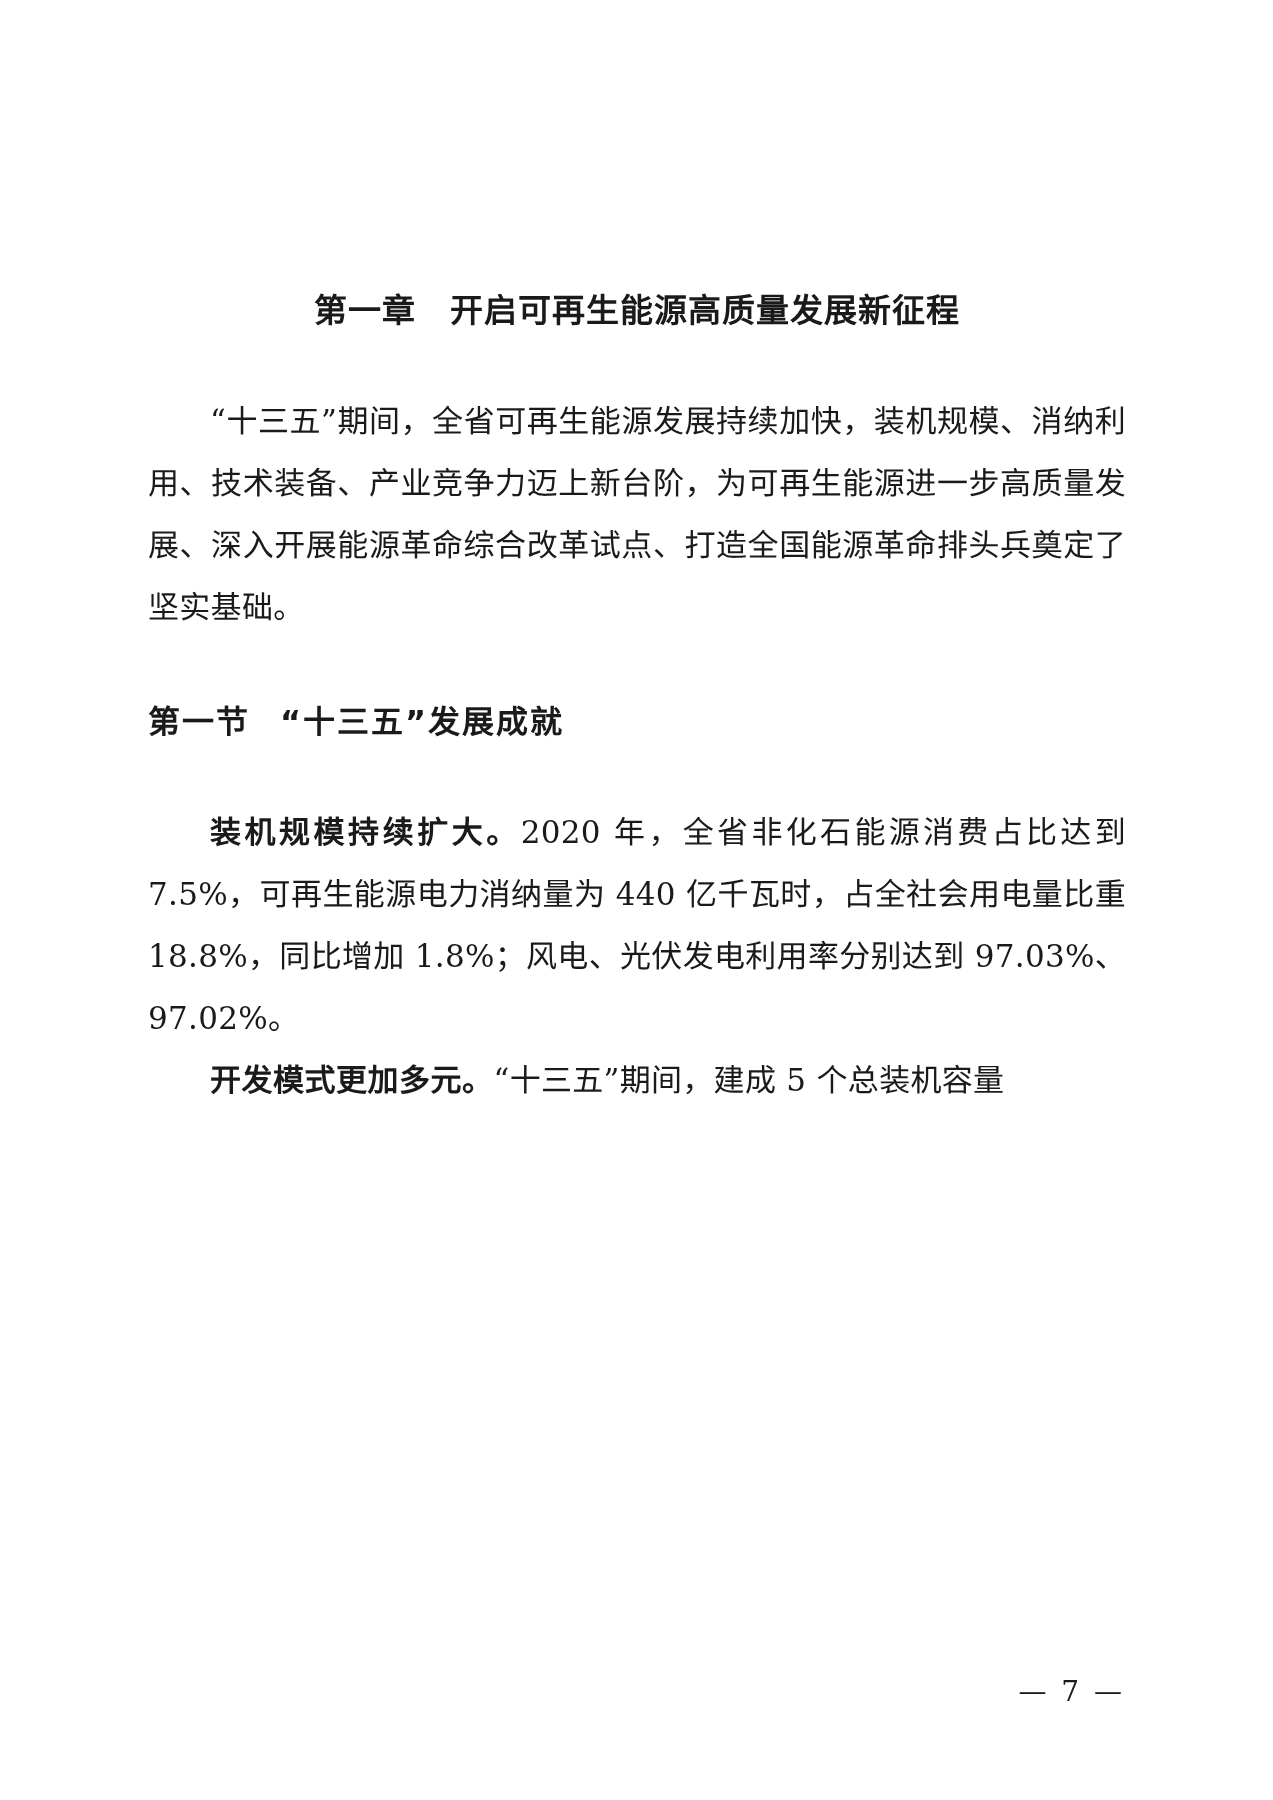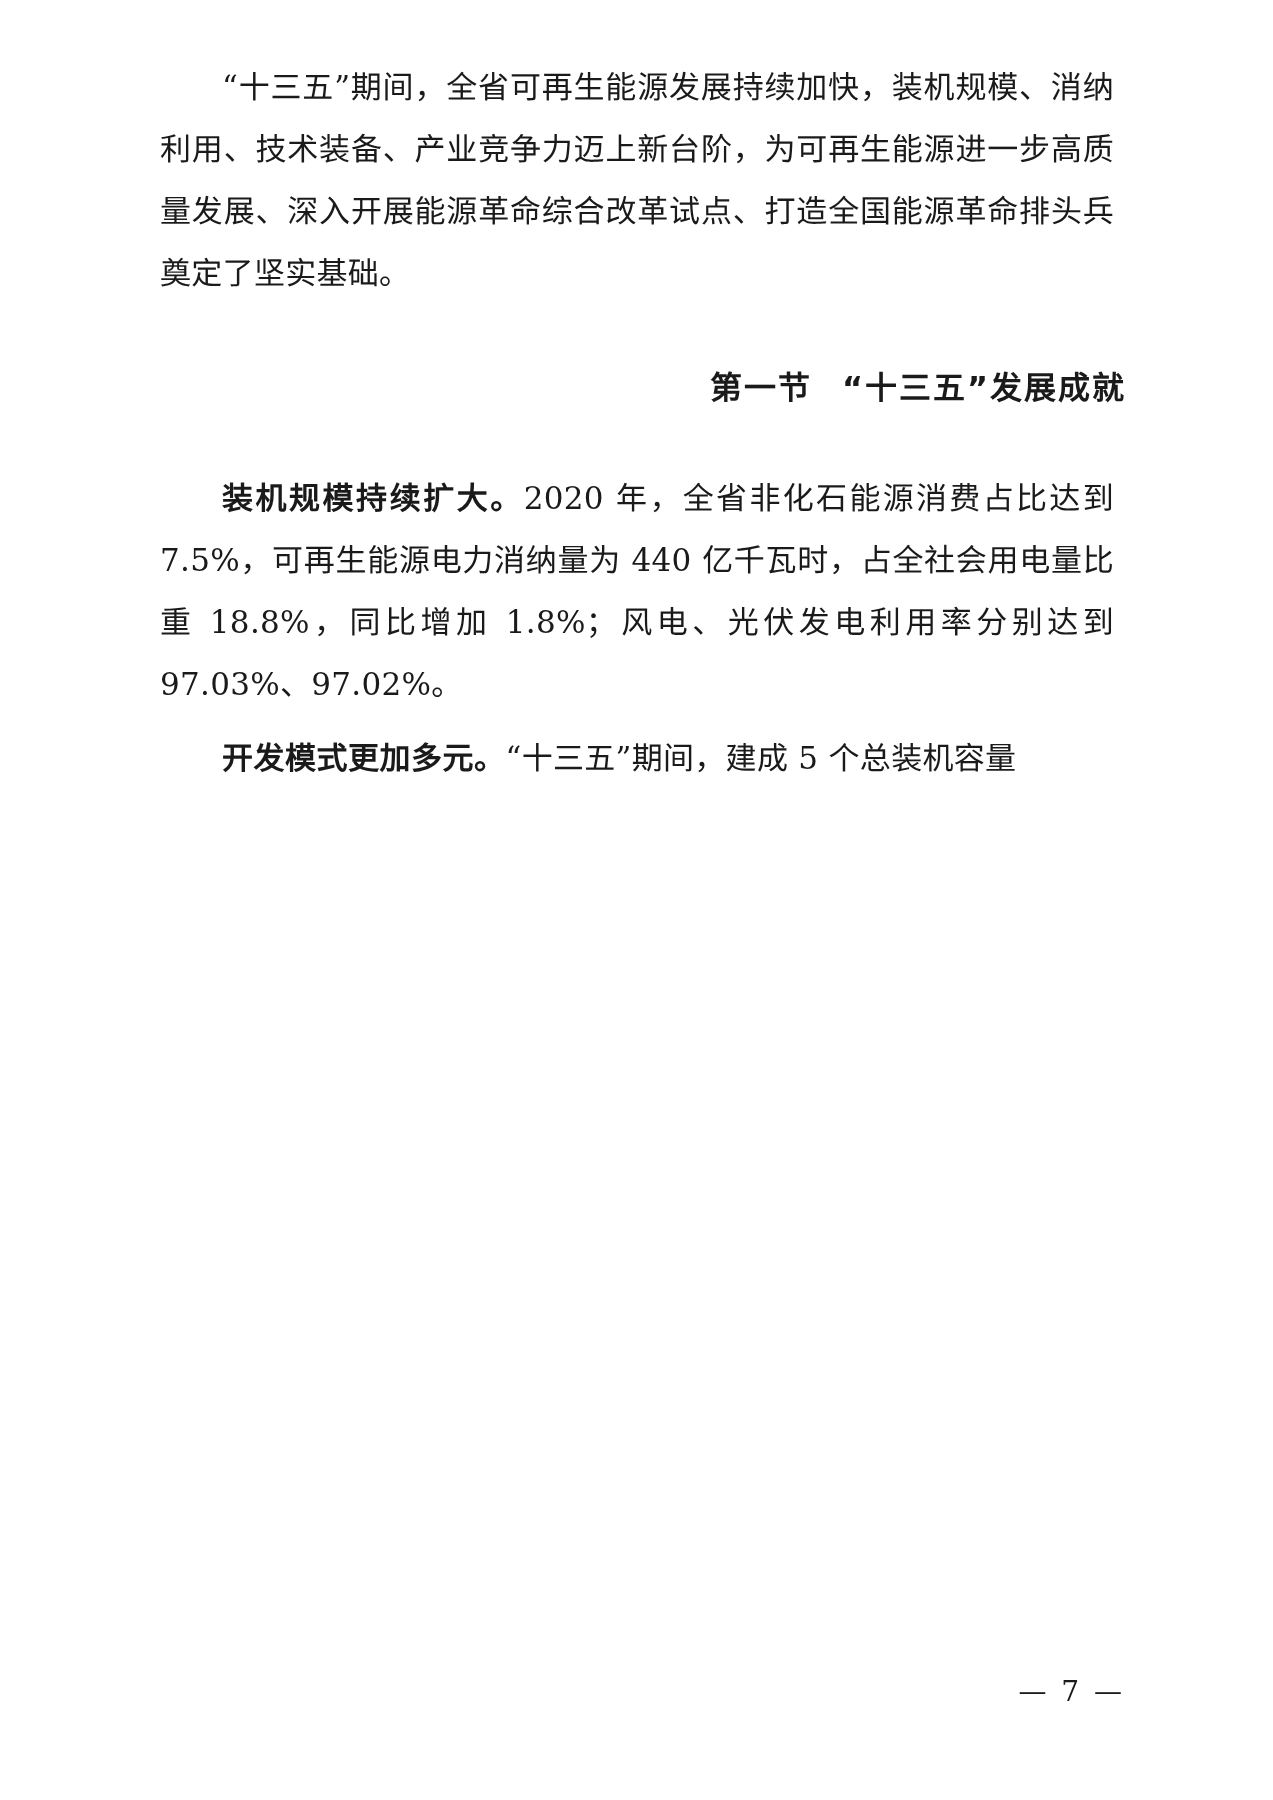--- a/index.html
+++ b/index.html
@@ -30,34 +30,34 @@
     font-weight: bold;
     letter-spacing: 1px;
     line-height: 1.4;
     font-family: "DejaVu Sans", "Liberation Sans", sans-serif;
   }
   .chapter-title .gap {
     display: inline-block;
     width: 34px;
   }
   p.body-para {
-    margin: 12px;
+    margin: 0;
     font-size: 31px;
     line-height: 62px;
     text-align: justify;
     text-justify: inter-ideograph;
     text-indent: 62px;
     letter-spacing: 0.3px;
   }
   .para-block-1 {
     margin-top: 56px;
   }
   .section-title {
     margin-top: 62px;
-    text-align: right;
+    text-align: left;
     font-size: 32px;
     font-weight: bold;
     font-family: "DejaVu Sans", "Liberation Sans", sans-serif;
     letter-spacing: 2px;
     line-height: 1.4;
   }
   .section-title .gap {
     display: inline-block;
     width: 30px;
   }
@@ -81,20 +81,23 @@
     color: #1a1a1a;
     font-family: "DejaVu Serif", "Liberation Serif", serif;
   }
 </style>
 </head>
 <body>
 
 <div class="page">
   <div class="content">
 
+    <h1 class="chapter-title">
+      <span>第一章</span><span class="gap"></span><span>开启可再生能源高质量发展新征程</span>
+    </h1>
 
     <div class="para-block-1">
       <p class="body-para">“十三五”期间，全省可再生能源发展持续加快，装机规模、消纳利用、技术装备、产业竞争力迈上新台阶，为可再生能源进一步高质量发展、深入开展能源革命综合改革试点、打造全国能源革命排头兵奠定了坚实基础。</p>
     </div>
 
     <h2 class="section-title">
       <span>第一节</span><span class="gap"></span><span>“十三五”发展成就</span>
     </h2>
 
     <div class="para-block-2">

